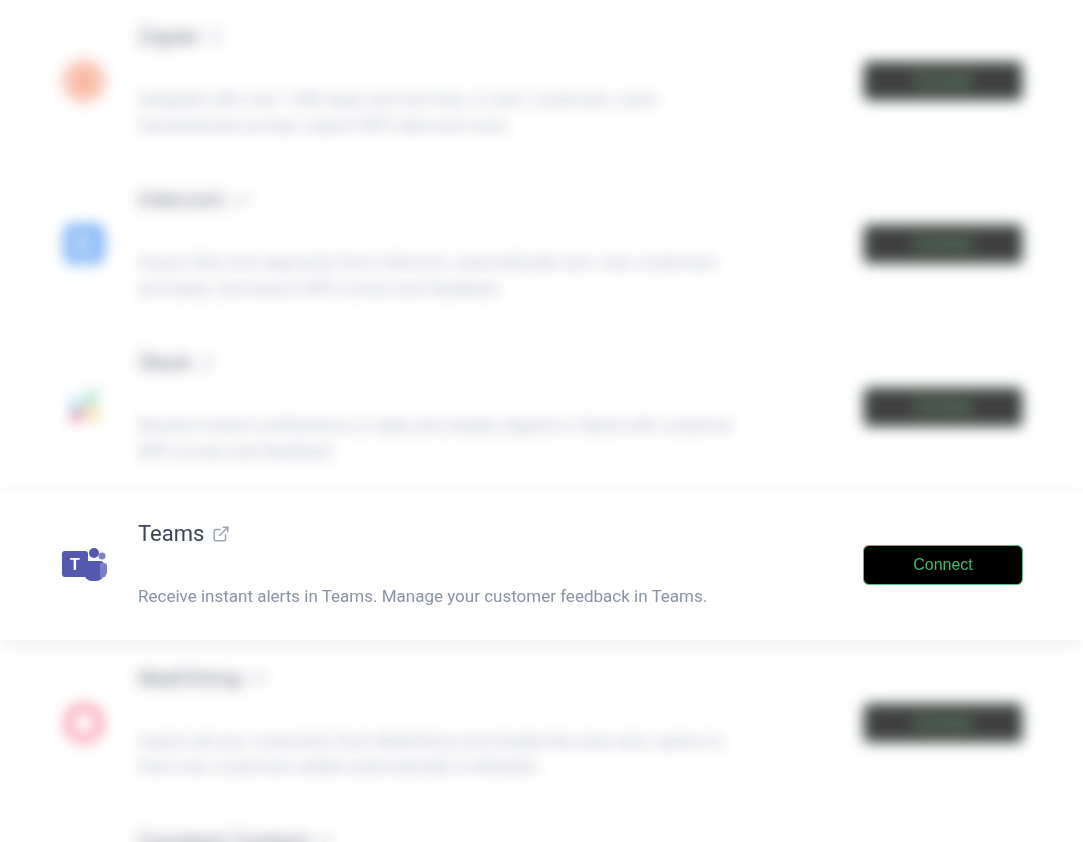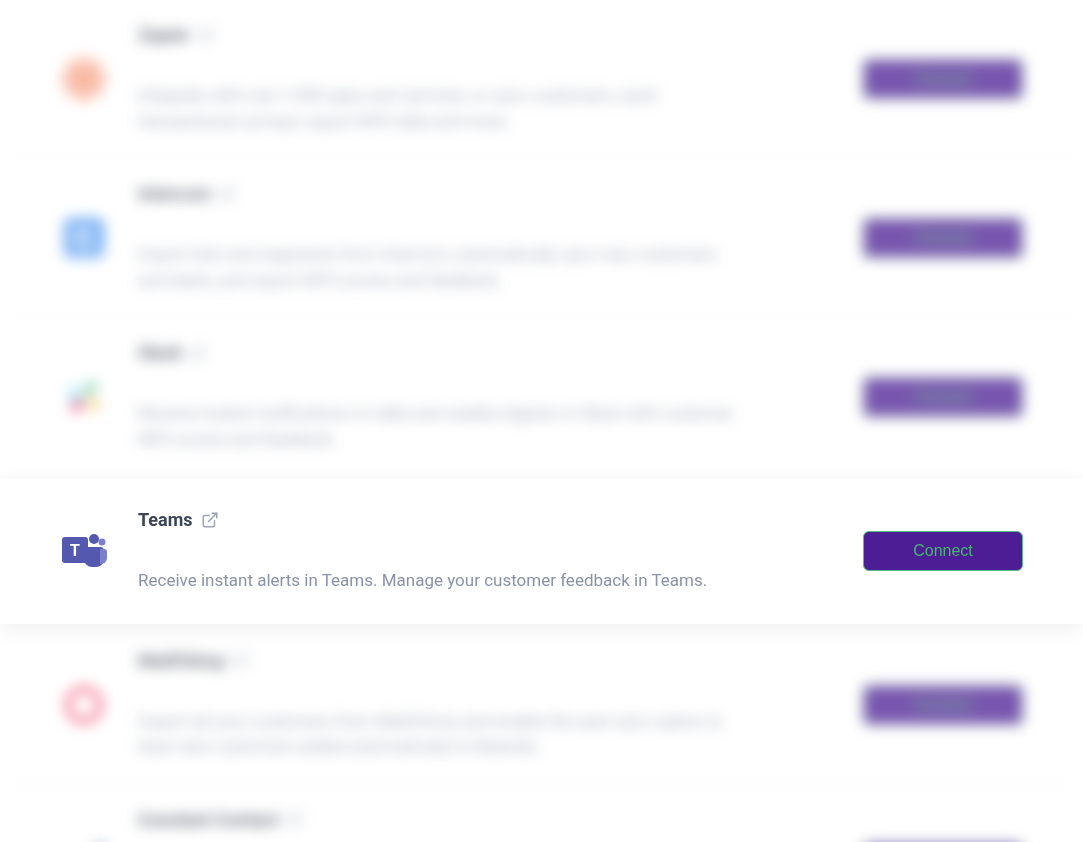--- a/index.html
+++ b/index.html
@@ -51,36 +51,36 @@
     flex-direction: column;
     gap: 6px;
     min-width: 0;
   }
   .title-row {
     display: flex;
     align-items: center;
     gap: 8px;
   }
   .title {
-    font-size: 18px;
-    font-weight: 700;
+    font-size: 22px;
+    font-weight: 400;
     color: #3c4456;
   }
   .ext-icon { color: #9ba4b5; display: inline-flex; }
   .desc {
     font-size: 17px;
     color: #8a93a6;
     line-height: 1.5;
     max-width: 600px;
     margin-top: 32px;
   }
   .connect-btn {
     border: 1.5px solid #57c17b;
     color: #45b96d;
-    background: #4c1d95;
+    background: #000000;
     border-radius: 6px;
     padding: 10px 40px;
     font-size: 16px;
     font-weight: 500;
     cursor: pointer;
     flex-shrink: 0;
     min-width: 160px;
     text-align: center;
   }
 </style>

